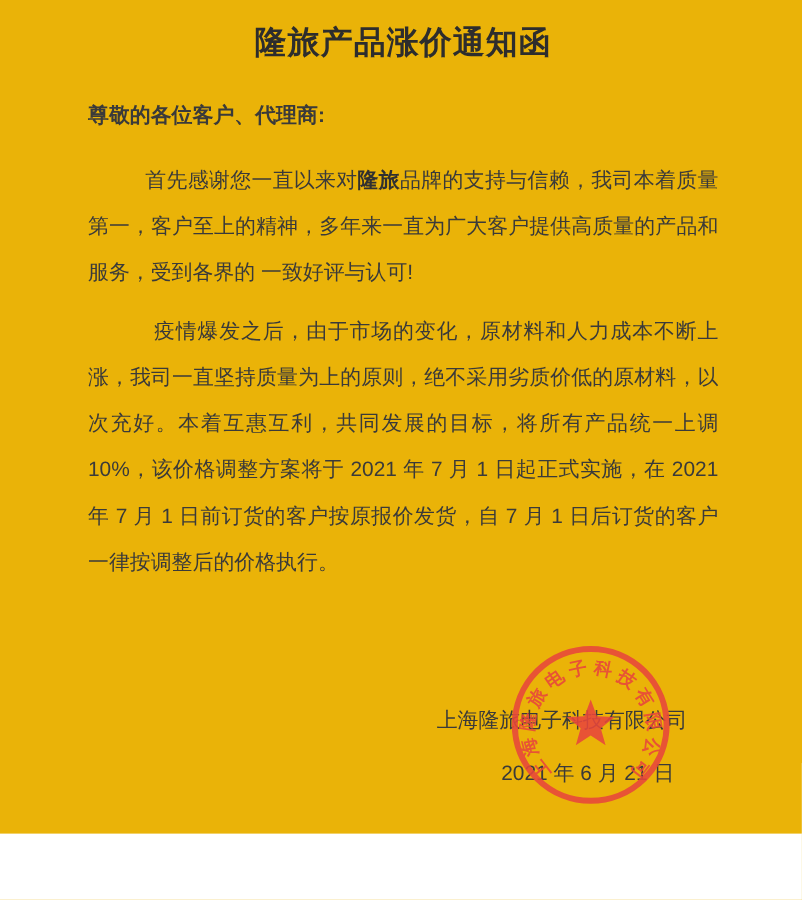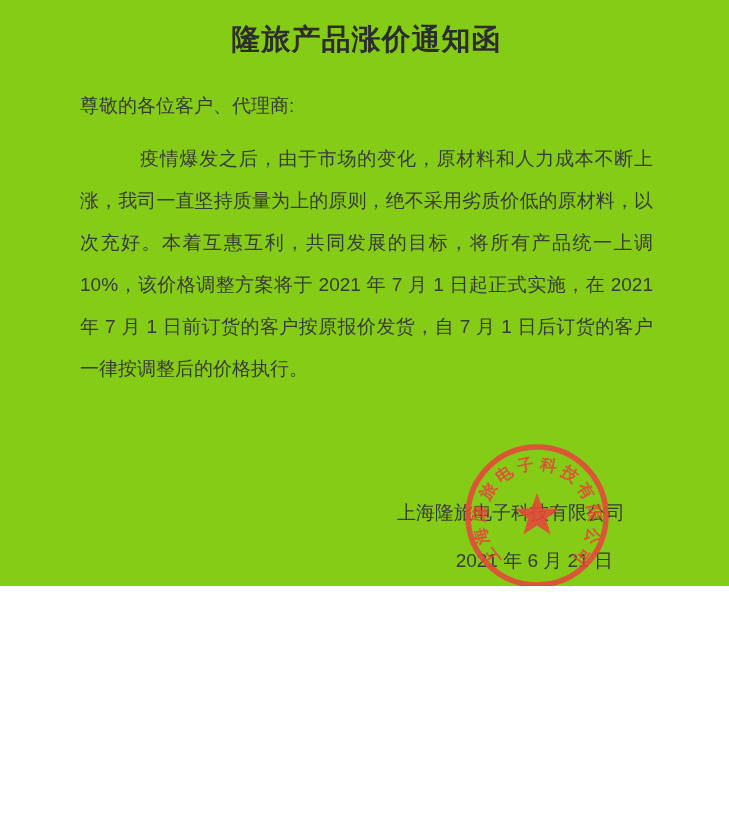--- a/index.html
+++ b/index.html
@@ -4,41 +4,41 @@
 <style>
   * { margin: 0; padding: 0; box-sizing: border-box; }
   html, body { background: #ffffff; }
   body {
     width: 729px;
     font-family: "Liberation Sans", "DejaVu Sans", sans-serif;
   }
   .page {
     position: relative;
     width: 729px;
-    height: 586px;
-    background: #84cc16;
+    height: 758px;
+    background: #eab308;
     overflow: hidden;
     padding: 20px 76px 0 80px;
   }
   .title {
     font-size: 29px;
     font-weight: 700;
     color: #2d2d2d;
     text-align: center;
     line-height: 38px;
     letter-spacing: 1px;
   }
   .body-text {
     font-size: 19px;
     color: #3a3a3a;
     line-height: 42px;
     text-align: justify;
     text-justify: inter-ideograph;
   }
-  .salutation { margin-top: 27px; text-align: left; }
+  .salutation { margin-top: 27px; text-align: left; font-weight: bold; }
   .para-1 { margin-top: 17px; text-indent: 52px; }
   .para-2 { margin-top: 11px; text-indent: 60px; }
   .para-3 { margin-top: 3px;  text-indent: 47px; }
   .brand { font-weight: 700; color: #303030; }
   .signature-block { position: relative; }
   .company-line {
     margin-top: 102px;
     text-align: right;
     padding-right: 28px; 
     text-indent: 0;
@@ -62,20 +62,21 @@
 </style>
 </head>
 <body>
 
 <div class="page">
 
   <h1 class="title">隆旅产品涨价通知函</h1>
 
   <p class="body-text salutation">尊敬的各位客户、代理商:</p>
 
+  <p class="body-text para-1"><span>首先感谢您一直以来对</span><span class="brand">隆旅</span><span>品牌的支持与信赖，我司本着质量第一，客户至上的精神，多年来一直为广大客户提供高质量的产品和服务，受到各界的 一致好评与认可!</span></p>
 
   <p class="body-text para-2">疫情爆发之后，由于市场的变化，原材料和人力成本不断上涨，我司一直坚持质量为上的原则，绝不采用劣质价低的原材料，以次充好。本着互惠互利，共同发展的目标，将所有产品统一上调 10%，该价格调整方案将于 2021 年 7 月 1 日起正式实施，在 2021 年 7 月 1 日前订货的客户按原报价发货，自 7 月 1 日后订货的客户一律按调整后的价格执行。</p>
 
 
   <div class="signature-block">
 
     <p class="body-text company-line">上海隆旅电子科技有限公司</p>
 
     <p class="body-text date-line">2021 年 6 月 21 日</p>
 

